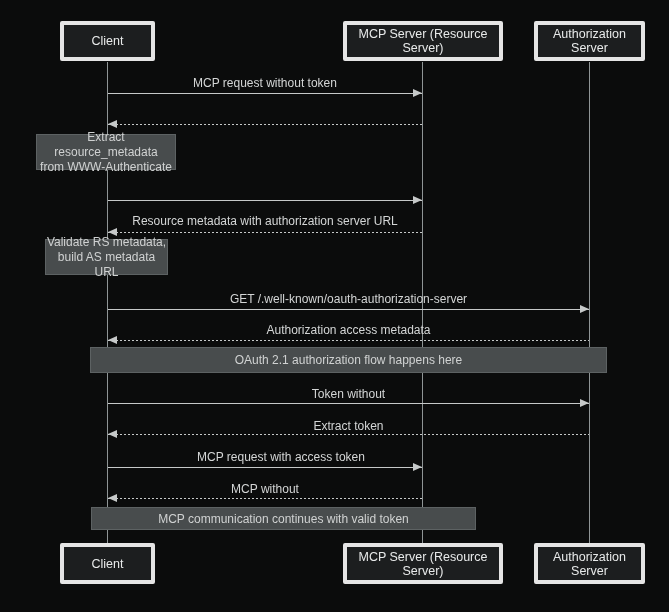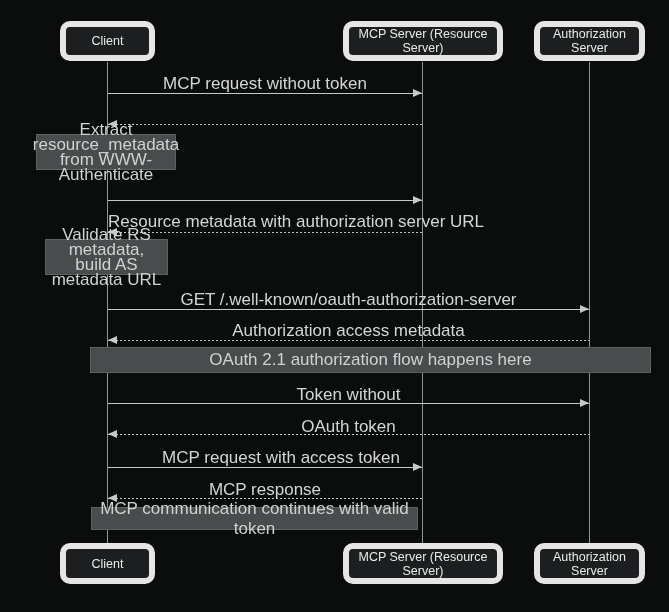--- a/index.html
+++ b/index.html
@@ -9,47 +9,47 @@
     -webkit-font-smoothing:antialiased;
   }
   .diagram{position:relative;width:669px;height:612px;}
 
   
   .lifeline{position:absolute;width:1px;top:62px;height:481px;background:#8f9596;}
 
   
   .actor{
     position:absolute;height:40px;box-sizing:border-box;
-    background:#1c1e1f;border:6px solid #e5e5e5;border-radius:10px;
+    background:#1c1e1f;border:4px solid #e5e5e5;border-radius:2px;
     color:#e8eaea;font-size:12.5px;
     display:flex;align-items:center;justify-content:center;text-align:center;
   }
 
   
   .msg-label{
     position:absolute;height:15px;line-height:15px;text-align:center;
-    color:#d4d6d6;font-size:17px;white-space:nowrap;overflow:visible;
+    color:#d4d6d6;font-size:12px;white-space:nowrap;overflow:visible;
   }
 
   
   .arrow{position:absolute;height:1px;}
   .arrow.solid{background:#c6c9c9;}
   .arrow.dotted{
     background-image:repeating-linear-gradient(to right,#c6c9c9 0,#c6c9c9 2px,transparent 2px,transparent 4px);
   }
   .arrow::after{content:"";position:absolute;width:0;height:0;top:-4px;
     border-top:4px solid transparent;border-bottom:4px solid transparent;}
   .arrow.right::after{right:0;border-left:9px solid #c6c9c9;}
   .arrow.left::after{left:0;border-right:9px solid #c6c9c9;}
 
   
   .note{
     position:absolute;box-sizing:border-box;
     background:#484c4d;border:1px solid #5d6263;
-    color:#d0d2d2;font-size:17px;
+    color:#d0d2d2;font-size:12px;
     display:flex;align-items:center;justify-content:center;text-align:center;
     white-space:pre-line;line-height:15px;
   }
   .note.wide{line-height:normal;}
 </style>
 </head>
 <body>
 
 <div class="diagram">
 
@@ -82,35 +82,35 @@
 
   <div class="note" style="left:45px;top:239px;width:123px;height:36px">Validate RS metadata,
 build AS metadata URL</div>
 
   <div class="msg-label" style="left:108px;top:292px;width:481px">GET /.well-known/oauth-authorization-server</div>
   <div class="arrow solid right" style="left:108px;top:309px;width:481px"></div>
 
   <div class="msg-label" style="left:108px;top:323px;width:481px">Authorization access metadata</div>
   <div class="arrow dotted left" style="left:108px;top:340px;width:481px"></div>
 
-  <div class="note wide" style="left:90px;top:347px;width:561px;height:26px">OAuth 2.1 authorization flow happens here</div>
+  <div class="note wide" style="left:90px;top:347px;width:517px;height:26px">OAuth 2.1 authorization flow happens here</div>
 
   <div class="msg-label" style="left:108px;top:387px;width:481px">Token without</div>
   <div class="arrow solid right" style="left:108px;top:403px;width:481px"></div>
 
-  <div class="msg-label" style="left:108px;top:419px;width:481px">OAuth token</div>
+  <div class="msg-label" style="left:108px;top:419px;width:481px">Extract token</div>
   <div class="arrow dotted left" style="left:108px;top:434px;width:481px"></div>
 
   <div class="msg-label" style="left:124px;top:450px;width:314px">MCP request with access token</div>
   <div class="arrow solid right" style="left:108px;top:467px;width:314px"></div>
 
-  <div class="msg-label" style="left:108px;top:482px;width:314px">MCP response</div>
+  <div class="msg-label" style="left:108px;top:482px;width:314px">MCP without</div>
   <div class="arrow dotted left" style="left:108px;top:498px;width:314px"></div>
 
-  <div class="note wide" style="left:91px;top:507px;width:327px;height:23px">MCP communication continues with valid token</div>
+  <div class="note wide" style="left:91px;top:507px;width:385px;height:23px">MCP communication continues with valid token</div>
 
   <div class="actor" style="left:60px;top:543px;width:95px;height:41px">
     <span>Client</span>
   </div>
   <div class="actor" style="left:343px;top:543px;width:160px;height:41px">
     <span>MCP Server (Resource Server)</span>
   </div>
   <div class="actor" style="left:534px;top:543px;width:111px;height:41px">
     <span>Authorization Server</span>
   </div>

